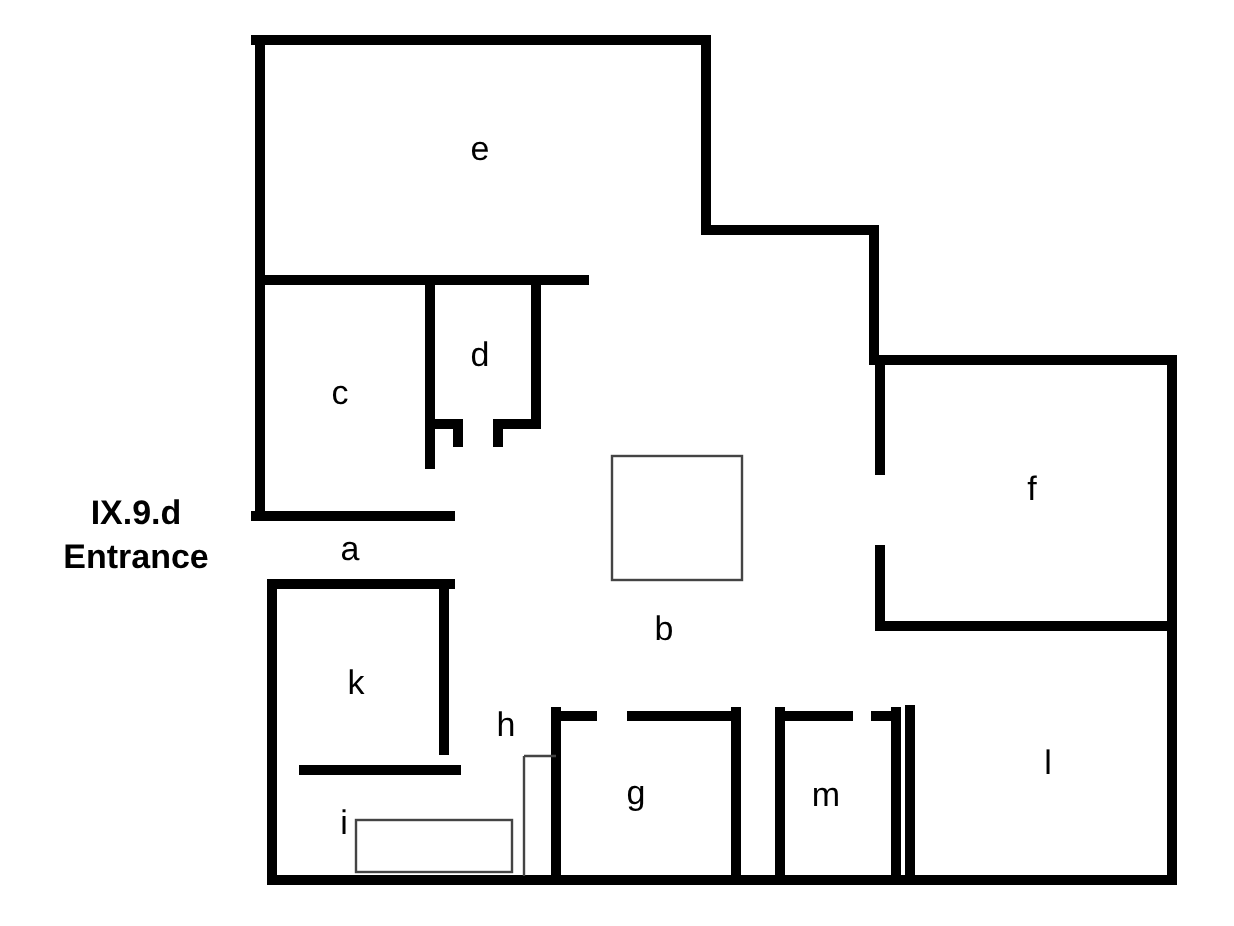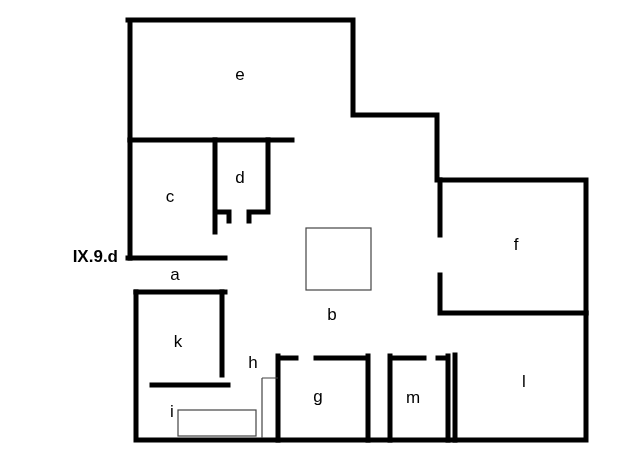--- a/index.html
+++ b/index.html
@@ -26,21 +26,21 @@
     font-size: 17px;
     color: #000000;
     white-space: nowrap;
     user-select: none;
   }
   .entrance-label {
     position: absolute;
     left: 18px;
     top: 246px;
     width: 100px;
-    text-align: right;
+    text-align: center;
     font-size: 17px;
     font-weight: 700;
     line-height: 22px;
     color: #000000;
   }
 </style>
 </head>
 <body>
 
 <div id="stage">
@@ -98,20 +98,21 @@
 
     <g stroke="#444444" stroke-width="1.2" fill="none">
       <rect x="306" y="228" width="65" height="62"></rect>
       <rect x="178" y="410" width="78" height="26"></rect>
       <path d="M262,378 L262,438 M262,378 L278,378"></path>
     </g>
   </svg>
 
   <div class="entrance-label">
     <div>IX.9.d</div>
+    <div>Entrance</div>
   </div>
 
   <span class="room-label" style="left:240px; top:75px;">e</span>
   <span class="room-label" style="left:170px; top:197px;">c</span>
   <span class="room-label" style="left:240px; top:178px;">d</span>
   <span class="room-label" style="left:175px; top:275px;">a</span>
   <span class="room-label" style="left:332px; top:315px;">b</span>
   <span class="room-label" style="left:178px; top:342px;">k</span>
   <span class="room-label" style="left:253px; top:363px;">h</span>
   <span class="room-label" style="left:172px; top:412px;">i</span>

